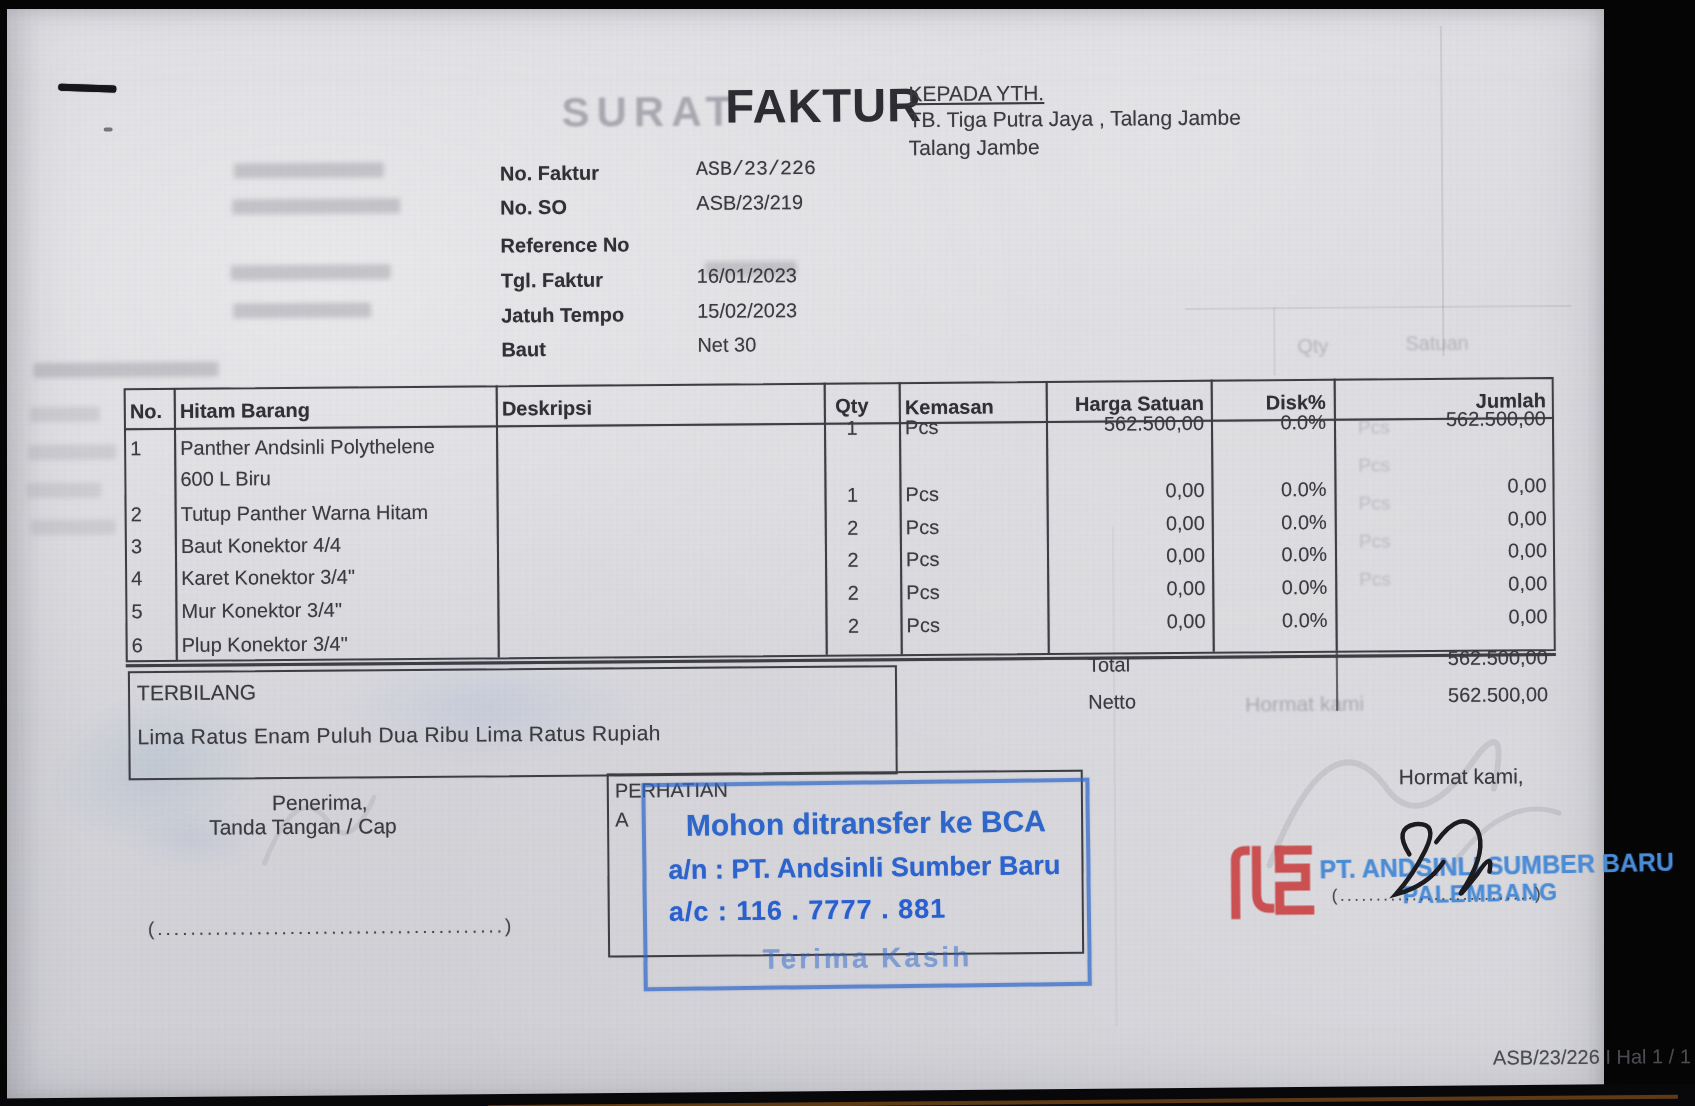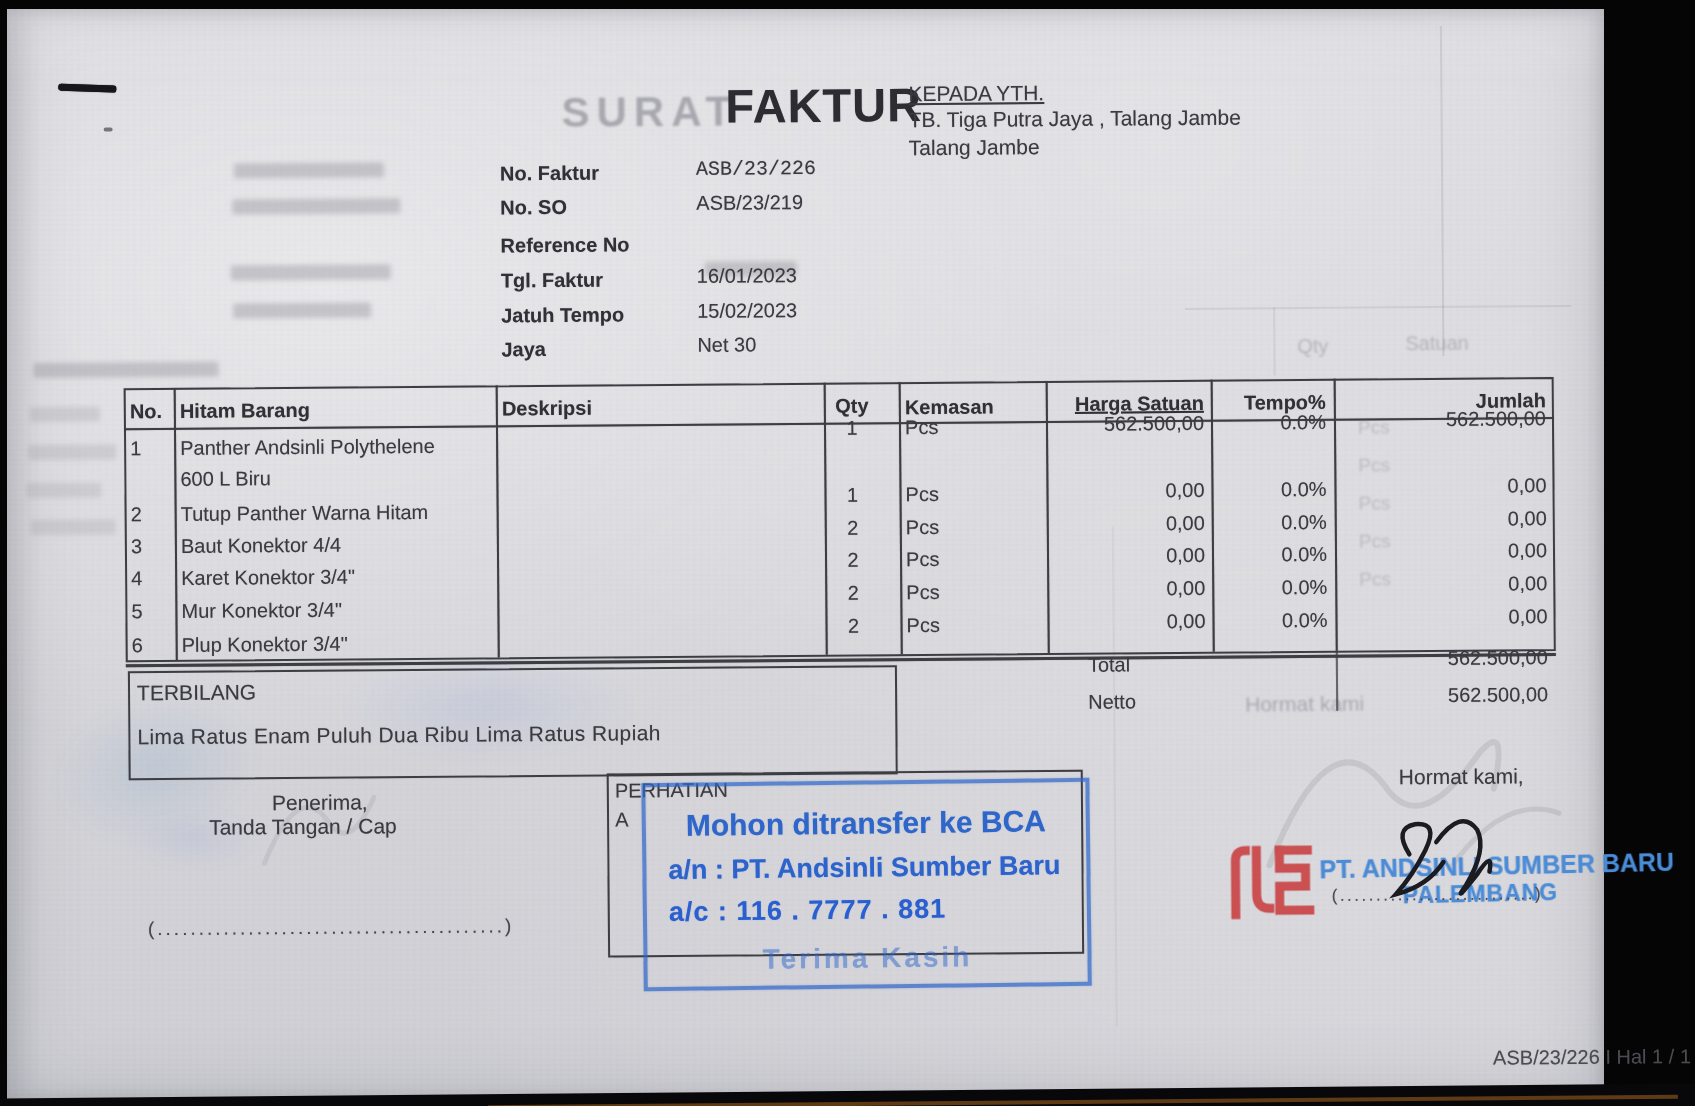--- a/index.html
+++ b/index.html
@@ -84,40 +84,40 @@
       <div id="dyn" class="abs" style="inset:0;">
           <div class="ink b" style="left: 496px; top: 152px;">No. Faktur</div>
           <div class="ink" style="left: 692px; top: 149px; font-family: Liberation Mono, monospace;">ASB/23/226</div>
           <div class="ink b" style="left: 496px; top: 186px;">No. SO</div>
           <div class="ink" style="left: 692px; top: 183px;">ASB/23/219</div>
           <div class="ink b" style="left: 496px; top: 224px;">Reference No</div>
           <div class="ink b" style="left: 496px; top: 259px;">Tgl. Faktur</div>
           <div class="ink" style="left: 692px; top: 256px;">16/01/2023</div>
           <div class="ink b" style="left: 496px; top: 294px;">Jatuh Tempo</div>
           <div class="ink" style="left: 692px; top: 291px;">15/02/2023</div>
-          <div class="ink b" style="left: 496px; top: 328px;">Jaya</div>
+          <div class="ink b" style="left: 496px; top: 328px;">Baut</div>
           <div class="ink" style="left: 692px; top: 325px;">Net 30</div>
           <div class="box" style="left: 118px; top: 374px; width: 1426px; height: 270px;"></div>
           <div class="line" style="left: 118px; top: 414px; width: 1430px; height: 2px;"></div>
           <div class="line" style="left: 118px; top: 650px; width: 1430px; height: 3px;"></div>
           <div class="line" style="left: 168px; top: 374px; width: 2px; height: 272px;"></div>
           <div class="line" style="left: 490px; top: 374px; width: 2px; height: 272px;"></div>
           <div class="line" style="left: 818px; top: 374px; width: 2px; height: 272px;"></div>
           <div class="line" style="left: 893px; top: 374px; width: 2px; height: 272px;"></div>
           <div class="line" style="left: 1040px; top: 374px; width: 2px; height: 272px;"></div>
           <div class="line" style="left: 1205px; top: 374px; width: 2px; height: 272px;"></div>
           <div class="line" style="left: 1328px; top: 374px; width: 2px; height: 272px;"></div>
           <div class="line" style="left: 1328px; top: 646px; width: 2px; height: 60px; opacity: 0.75;"></div>
           <div class="ink b" style="left: 124px; top: 387px; text-align: right;">No.</div>
           <div class="ink b" style="left: 174px; top: 387px;">Hitam Barang</div>
           <div class="ink b" style="left: 496px; top: 387px;">Deskripsi</div>
           <div class="ink b" style="left: 846px; top: 387px; transform: translateX(-50%);">Qty</div>
           <div class="ink b" style="left: 899px; top: 389px;">Kemasan</div>
-          <div class="ink b" style="left: 1198px; top: 387px; transform: translateX(-100%); text-decoration: underline;">Harga Satuan</div>
-          <div class="ink b" style="left: 1320px; top: 387px; transform: translateX(-100%);">Tempo%</div>
+          <div class="ink b" style="left: 1198px; top: 387px; transform: translateX(-100%);">Harga Satuan</div>
+          <div class="ink b" style="left: 1320px; top: 387px; transform: translateX(-100%);">Disk%</div>
           <div class="ink b" style="left: 1540px; top: 387px; transform: translateX(-100%);">Jumlah</div>
           <div class="ink" style="left: 124px; top: 424px;">1</div>
           <div class="ink" style="left: 174px; top: 424px;">Panther Andsinli Polythelene</div>
           <div class="ink" style="left: 174px; top: 455px;">600 L Biru</div>
           <div class="ink" style="left: 846px; top: 409px; transform: translateX(-50%);">1</div>
           <div class="ink" style="left: 899px; top: 409px;">Pcs</div>
           <div class="ink" style="left: 1198px; top: 407px; transform: translateX(-100%);">562.500,00</div>
           <div class="ink" style="left: 1320px; top: 407px; transform: translateX(-100%);">0.0%</div>
           <div class="ink" style="left: 1540px; top: 405px; transform: translateX(-100%);">562.500,00</div>
           <div class="ink" style="left: 124px; top: 490px;">2</div>

